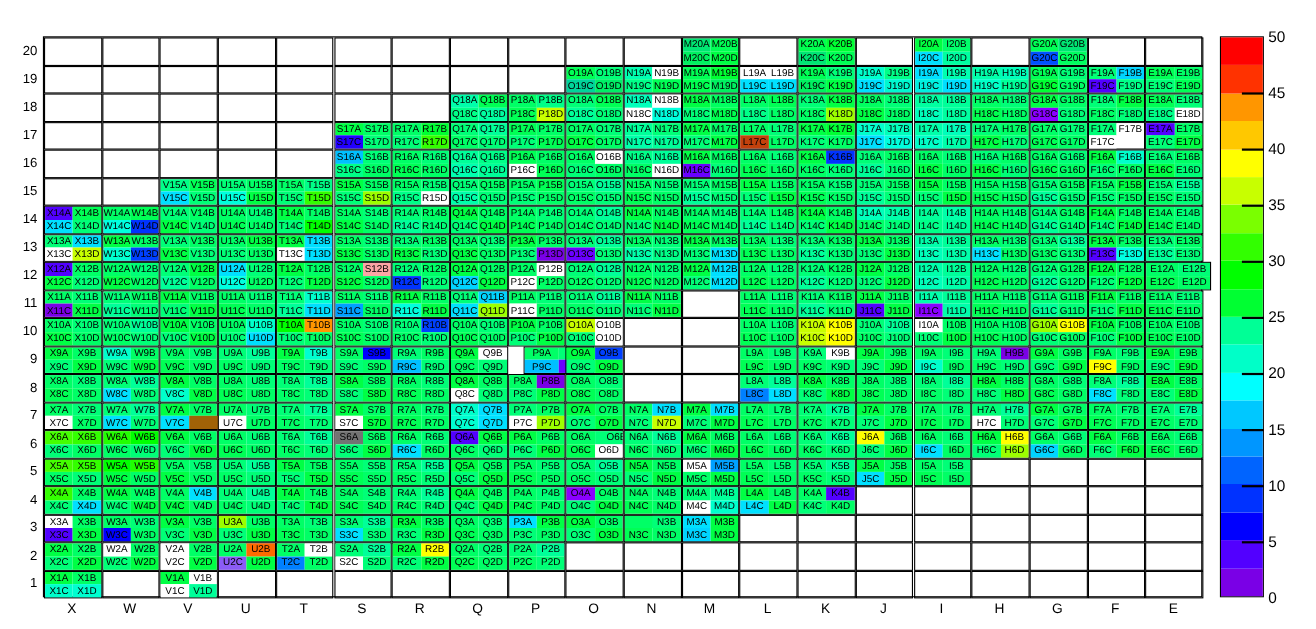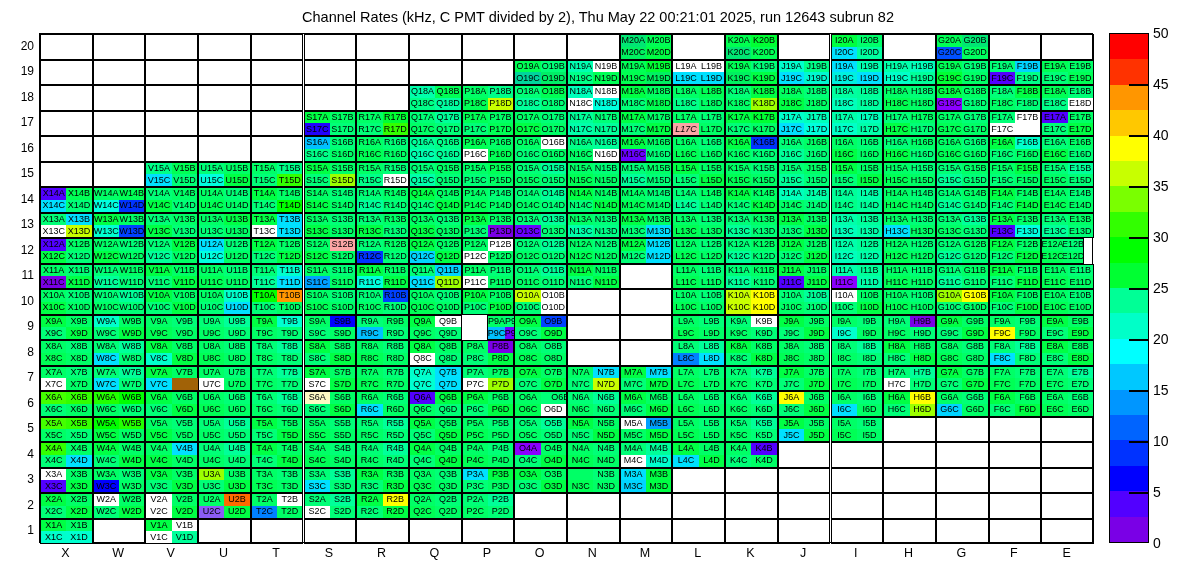--- a/index.html
+++ b/index.html
@@ -39,21 +39,20 @@
   #cbticks{position:absolute;left:1109px;top:33px;width:86px;height:510px;}
   .cbtick-line{position:absolute;left:20px;width:20px;height:2px;background:#000;}
   .cbtick-lbl{position:absolute;left:44px;font-size:14px;color:#000;
               transform:translateY(-50%);}
 </style>
 </head>
 <body>
 
 <div id="root">
 
-  <div id="title">Channel Rates (kHz, C PMT divided by 2), Thu May 22 00:21:01 2025, run 12643 subrun 82</div>
 
   <div id="yaxis">
       <div class="ytick" style="top: 12.75px;">20</div>
       <div class="ytick" style="top: 38.25px;">19</div>
       <div class="ytick" style="top: 63.75px;">18</div>
       <div class="ytick" style="top: 89.25px;">17</div>
       <div class="ytick" style="top: 114.75px;">16</div>
       <div class="ytick" style="top: 140.25px;">15</div>
       <div class="ytick" style="top: 165.75px;">14</div>
       <div class="ytick" style="top: 191.25px;">13</div>
@@ -316,21 +315,21 @@
         </div>
         <div class="cell" style="left: 579.7px; top: 76.5px; width: 52.7px; height: 25.5px;">
           <div class="sub" style="left: 0%; top: 0%; width: 50%; height: 50%; background: rgb(0, 255, 68);">M17A</div>
           <div class="sub" style="left: 50%; top: 0%; width: 50%; height: 50%; background: rgb(0, 255, 102);">M17B</div>
           <div class="sub" style="left: 0%; top: 50%; width: 50%; height: 50%; background: rgb(0, 255, 119);">M17C</div>
           <div class="sub" style="left: 50%; top: 50%; width: 50%; height: 50%; background: rgb(0, 255, 68);">M17D</div>
         </div>
         <div class="cell" style="left: 632.4px; top: 76.5px; width: 52.7px; height: 25.5px;">
           <div class="sub" style="left: 0%; top: 0%; width: 50%; height: 50%; background: rgb(0, 255, 102);">L17A</div>
           <div class="sub" style="left: 50%; top: 0%; width: 50%; height: 50%; background: rgb(0, 255, 119);">L17B</div>
-          <div class="sub" style="left: 0%; top: 50%; width: 50%; height: 50%; background: #fca5a5; font-style: italic;">L17C</div>
+          <div class="sub" style="left: 0%; top: 50%; width: 50%; height: 50%; background: #c2410c;">L17C</div>
           <div class="sub" style="left: 50%; top: 50%; width: 50%; height: 50%; background: rgb(0, 255, 102);">L17D</div>
         </div>
         <div class="cell" style="left: 685.1px; top: 76.5px; width: 52.7px; height: 25.5px;">
           <div class="sub" style="left: 0%; top: 0%; width: 50%; height: 50%; background: rgb(0, 255, 68);">K17A</div>
           <div class="sub" style="left: 50%; top: 0%; width: 50%; height: 50%; background: rgb(0, 255, 51);">K17B</div>
           <div class="sub" style="left: 0%; top: 50%; width: 50%; height: 50%; background: rgb(0, 255, 119);">K17C</div>
           <div class="sub" style="left: 50%; top: 50%; width: 50%; height: 50%; background: rgb(0, 255, 102);">K17D</div>
         </div>
         <div class="cell" style="left: 737.8px; top: 76.5px; width: 52.7px; height: 25.5px;">
           <div class="sub" style="left: 0%; top: 0%; width: 50%; height: 50%; background: rgb(0, 255, 204);">J17A</div>
@@ -920,21 +919,21 @@
           <div class="sub" style="left: 50%; top: 0%; width: 50%; height: 50%; background: rgb(0, 255, 102);">G12B</div>
           <div class="sub" style="left: 0%; top: 50%; width: 50%; height: 50%; background: rgb(0, 255, 153);">G12C</div>
           <div class="sub" style="left: 50%; top: 50%; width: 50%; height: 50%; background: rgb(0, 255, 119);">G12D</div>
         </div>
         <div class="cell" style="left: 948.6px; top: 204px; width: 52.7px; height: 25.5px;">
           <div class="sub" style="left: 0%; top: 0%; width: 50%; height: 50%; background: rgb(0, 255, 68);">F12A</div>
           <div class="sub" style="left: 50%; top: 0%; width: 50%; height: 50%; background: rgb(0, 255, 102);">F12B</div>
           <div class="sub" style="left: 0%; top: 50%; width: 50%; height: 50%; background: rgb(0, 255, 119);">F12C</div>
           <div class="sub" style="left: 50%; top: 50%; width: 50%; height: 50%; background: rgb(0, 255, 68);">F12D</div>
         </div>
-        <div class="cell" style="left: 1001.3px; top: 204px; width: 43px; height: 25.5px;">
+        <div class="cell" style="left: 1001.3px; top: 204px; width: 60px; height: 25.5px;">
           <div class="sub" style="left: 0%; top: 0%; width: 50%; height: 50%; background: rgb(0, 255, 102);">E12A</div>
           <div class="sub" style="left: 50%; top: 0%; width: 50%; height: 50%; background: rgb(0, 255, 119);">E12B</div>
           <div class="sub" style="left: 0%; top: 50%; width: 50%; height: 50%; background: rgb(0, 255, 85);">E12C</div>
           <div class="sub" style="left: 50%; top: 50%; width: 50%; height: 50%; background: rgb(0, 255, 102);">E12D</div>
         </div>
         <div class="cell" style="left: 0px; top: 229.5px; width: 52.7px; height: 25.5px;">
           <div class="sub" style="left: 0%; top: 0%; width: 50%; height: 50%; background: rgb(0, 255, 102);">X11A</div>
           <div class="sub" style="left: 50%; top: 0%; width: 50%; height: 50%; background: rgb(0, 255, 119);">X11B</div>
           <div class="sub" style="left: 0%; top: 50%; width: 50%; height: 50%; background: rgb(122, 0, 230);">X11C</div>
           <div class="sub" style="left: 50%; top: 50%; width: 50%; height: 50%; background: rgb(0, 255, 68);">X11D</div>
@@ -1199,21 +1198,21 @@
           <div class="sub" style="left: 50%; top: 0%; width: 50%; height: 50%; background: rgb(0, 255, 102);">R9B</div>
           <div class="sub" style="left: 0%; top: 50%; width: 50%; height: 50%; background: rgb(0, 192, 255);">R9C</div>
           <div class="sub" style="left: 50%; top: 50%; width: 50%; height: 50%; background: rgb(0, 255, 119);">R9D</div>
         </div>
         <div class="cell" style="left: 368.9px; top: 280.5px; width: 52.7px; height: 25.5px;">
           <div class="sub" style="left: 0%; top: 0%; width: 50%; height: 50%; background: rgb(0, 255, 68);">Q9A</div>
           <div class="sub" style="left: 50%; top: 0%; width: 50%; height: 50%; background: rgb(255, 255, 255);">Q9B</div>
           <div class="sub" style="left: 0%; top: 50%; width: 50%; height: 50%; background: rgb(0, 255, 102);">Q9C</div>
           <div class="sub" style="left: 50%; top: 50%; width: 50%; height: 50%; background: rgb(0, 255, 119);">Q9D</div>
         </div>
-        <div class="cell" style="left: 447px; top: 280.5px; width: 36px; height: 25.5px;">
+        <div class="cell" style="left: 436px; top: 280.5px; width: 64px; height: 25.5px;">
           <div class="sub" style="left: 0%; top: 0%; width: 50%; height: 50%; background: rgb(0, 255, 102);">P9A</div>
           <div class="sub" style="left: 50%; top: 0%; width: 50%; height: 50%; background: rgb(0, 255, 119);">P9B</div>
           <div class="sub" style="left: 0%; top: 50%; width: 50%; height: 50%; background: rgb(0, 192, 255);">P9C</div>
           <div class="sub" style="left: 50%; top: 50%; width: 50%; height: 50%; background: rgb(106, 0, 255);">P9D</div>
         </div>
         <div class="cell" style="left: 474.3px; top: 280.5px; width: 52.7px; height: 25.5px;">
           <div class="sub" style="left: 0%; top: 0%; width: 50%; height: 50%; background: rgb(0, 255, 68);">O9A</div>
           <div class="sub" style="left: 50%; top: 0%; width: 50%; height: 50%; background: rgb(0, 64, 255);">O9B</div>
           <div class="sub" style="left: 0%; top: 50%; width: 50%; height: 50%; background: rgb(0, 255, 119);">O9C</div>
           <div class="sub" style="left: 50%; top: 50%; width: 50%; height: 50%; background: rgb(0, 255, 68);">O9D</div>
@@ -1522,21 +1521,21 @@
           <div class="sub" style="left: 0%; top: 50%; width: 50%; height: 50%; background: rgb(0, 255, 85);">U6C</div>
           <div class="sub" style="left: 50%; top: 50%; width: 50%; height: 50%; background: rgb(0, 255, 102);">U6D</div>
         </div>
         <div class="cell" style="left: 210.8px; top: 357px; width: 52.7px; height: 25.5px;">
           <div class="sub" style="left: 0%; top: 0%; width: 50%; height: 50%; background: rgb(0, 255, 119);">T6A</div>
           <div class="sub" style="left: 50%; top: 0%; width: 50%; height: 50%; background: rgb(0, 255, 153);">T6B</div>
           <div class="sub" style="left: 0%; top: 50%; width: 50%; height: 50%; background: rgb(0, 255, 102);">T6C</div>
           <div class="sub" style="left: 50%; top: 50%; width: 50%; height: 50%; background: rgb(0, 255, 119);">T6D</div>
         </div>
         <div class="cell" style="left: 263.5px; top: 357px; width: 52.7px; height: 25.5px;">
-          <div class="sub" style="left: 0%; top: 0%; width: 50%; height: 50%; background: #fef9c3;">S6A</div>
+          <div class="sub" style="left: 0%; top: 0%; width: 50%; height: 50%; background: #737373;">S6A</div>
           <div class="sub" style="left: 50%; top: 0%; width: 50%; height: 50%; background: rgb(0, 255, 102);">S6B</div>
           <div class="sub" style="left: 0%; top: 50%; width: 50%; height: 50%; background: rgb(0, 255, 119);">S6C</div>
           <div class="sub" style="left: 50%; top: 50%; width: 50%; height: 50%; background: rgb(0, 255, 68);">S6D</div>
         </div>
         <div class="cell" style="left: 316.2px; top: 357px; width: 52.7px; height: 25.5px;">
           <div class="sub" style="left: 0%; top: 0%; width: 50%; height: 50%; background: rgb(0, 255, 102);">R6A</div>
           <div class="sub" style="left: 50%; top: 0%; width: 50%; height: 50%; background: rgb(0, 255, 119);">R6B</div>
           <div class="sub" style="left: 0%; top: 50%; width: 50%; height: 50%; background: rgb(0, 224, 255);">R6C</div>
           <div class="sub" style="left: 50%; top: 50%; width: 50%; height: 50%; background: rgb(0, 255, 102);">R6D</div>
         </div>

